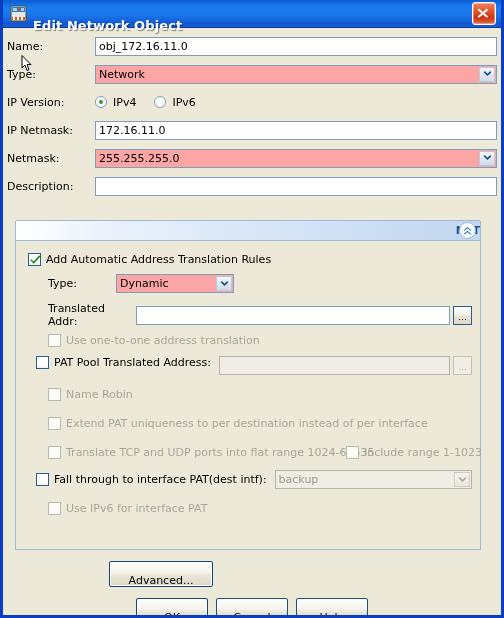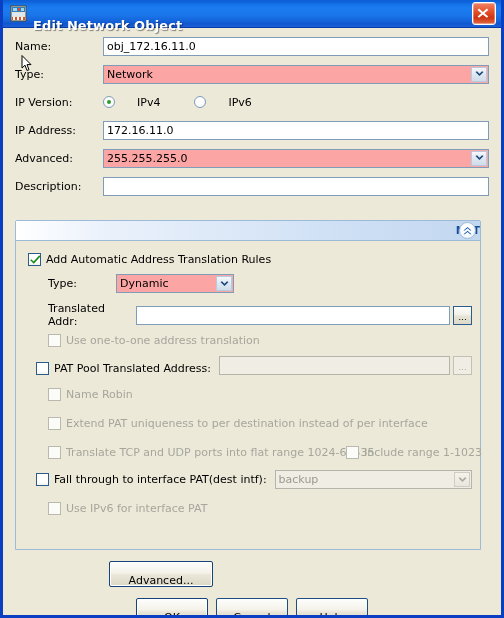--- a/index.html
+++ b/index.html
@@ -69,21 +69,21 @@
     position: relative;
     padding: 0;
     height: 587px;
     box-sizing: border-box;
   }
   .row {
     display: flex;
     align-items: center;
     height: 22px;
     margin: 0;
-    padding: 0 12px;
+    padding: 0 4px;
   }
   .lbl {
     width: 88px;
     flex: 0 0 auto;
     font-size: 11px;
     color: #000;
     white-space: nowrap;
   }
   .field-wrap { flex: 1 1 auto; position: relative; }
 
@@ -124,21 +124,21 @@
     background: #f0eee4;
     color: #9a9a90;
     border-color: #b4b4ac;
   }
   .combo.disabled .arrow {
     background: linear-gradient(to bottom, #f4f3ec 0%, #e9e7dc 100%);
     border-color: #cfcdc2;
   }
 
   
-  .radio-row { display: flex; align-items: center; gap: 22px; }
+  .radio-row { display: flex; align-items: center; gap: 6px; }
   .radio {
     width: 12px; height: 12px; border-radius: 50%;
     border: 1px solid #7f9db9;
     background: radial-gradient(circle at 40% 35%, #ffffff 40%, #eef2f6 100%);
     box-sizing: border-box;
     position: relative;
     flex: 0 0 auto;
   }
   .radio.on::after {
     content: "";
@@ -332,30 +332,30 @@
         <span class="radio on"></span>
         <span class="radio-label">IPv4</span>
         <span class="radio"></span>
         <span class="radio-label">IPv6</span>
       </span>
     </div>
 
     <div style="height:6px"></div>
 
     <div class="row">
-      <span class="lbl">IP Address:</span>
+      <span class="lbl">IP Netmask:</span>
       <span class="field-wrap">
         <input class="txt" type="text" value="172.16.11.0" style="">
       </span>
     </div>
 
     <div style="height:6px"></div>
 
     <div class="row">
-      <span class="lbl">Advanced:</span>
+      <span class="lbl">Netmask:</span>
       <span class="field-wrap">
         <div class="combo">
           <span>255.255.255.0</span>
           <span class="arrow">
             <svg width="9" height="6" viewBox="0 0 9 6">
                 <path d="M0.5 1 L4.5 5 L8.5 1 L7 0.2 L4.5 2.8 L2 0.2 Z" fill="#16457c"></path>
               </svg>
           </span>
         </div>
       </span>
@@ -412,21 +412,21 @@
             <input class="txt" type="text" value="" style="">
           </span>
           <span class="browse-btn" style="margin-left:3px;">...</span>
         </div>
 
         <div class="cbrow" style="left:32px; top:89px;">
           <span class="cbox disabled"></span>
           <span class="cbtext disabled">Use one-to-one address translation</span>
         </div>
 
-        <div style="position:absolute; left:20px; top:115px; right:8px; display:flex; align-items:flex-end;">
+        <div style="position:absolute; left:20px; top:115px; right:8px; display:flex; align-items:flex-start;">
           <span class="cbox"></span>
           <span class="cbtext" style="margin-right:8px;">PAT Pool Translated Address:</span>
           <span style="flex:1 1 auto;">
             <input class="txt" type="text" disabled="" style="background: rgb(240, 238, 228); border-color: rgb(180, 180, 172); color: rgb(154, 154, 144);" value="">
           </span>
           <span class="browse-btn disabled" style="margin-left:3px;">...</span>
         </div>
 
         <div class="cbrow" style="left:32px; top:143px;">
           <span class="cbox disabled"></span>

